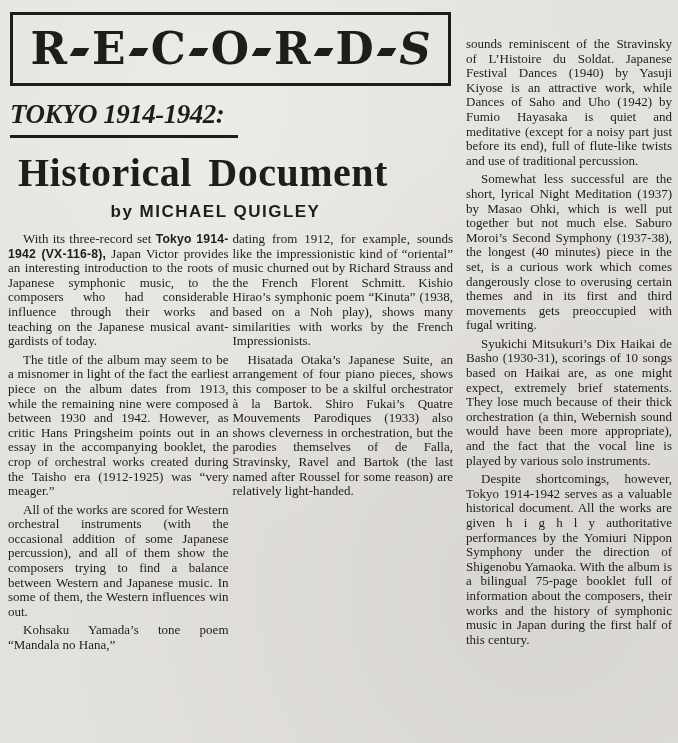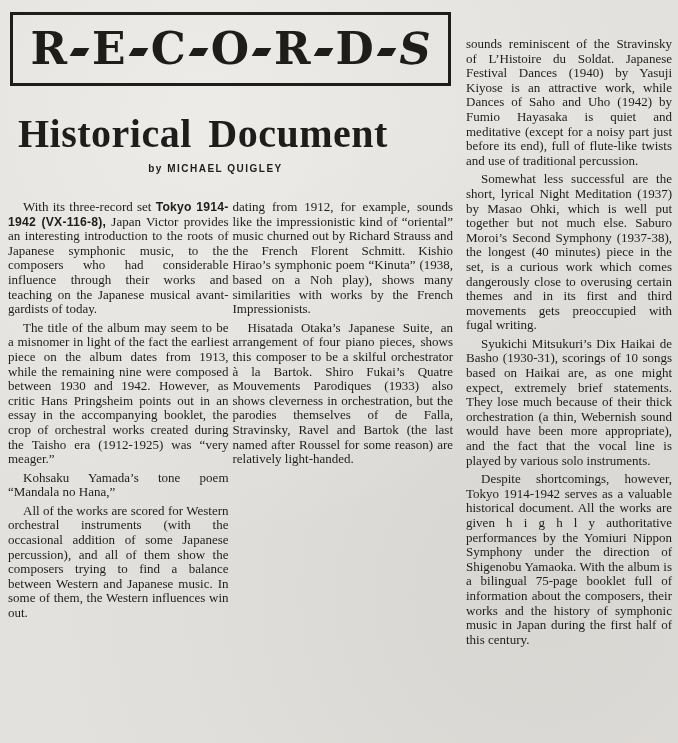--- a/index.html
+++ b/index.html
@@ -68,28 +68,28 @@
     font-family: "Liberation Serif", serif;
     font-weight: bold;
     font-size: 40px;
     letter-spacing: 0.5px;
     margin: 11px 0 2px 10px;
     word-spacing: 6px;
   }
   .byline {
     font-family: "Liberation Sans", sans-serif;
     font-weight: bold;
-    font-size: 10px;
+    font-size: 17px;
     letter-spacing: 1.5px;
     text-align: center;
     margin: 4px 30px 10px 0;
   }
 
   
-  .cols-wrap { display: flex; gap: 4px; flex: 1; margin-top: 16px; }
+  .cols-wrap { display: flex; gap: 4px; flex: 1; }
   .col { flex: 1; min-width: 0; }
   .para {
     font-size: 13px;
     line-height: 14.6px;
     text-align: justify;
     margin: 0 0 4px 0;
     text-indent: 15px;
   }
   .para.no-indent { text-indent: 0; }
   .bold-sans {
@@ -117,31 +117,32 @@
           <span class="mletter">O</span>
           <span class="dash"></span>
           <span class="mletter">R</span>
           <span class="dash"></span>
           <span class="mletter">D</span>
           <span class="dash"></span>
           <span class="mletter">S</span>
         </div>
     </div>
 
+    <div class="kicker">TOKYO 1914-1942:</div>
 
     <h1 class="headline">Historical Document</h1>
 
     <div class="byline">by MICHAEL QUIGLEY</div>
 
     <div class="cols-wrap">
       <div class="col">
           <p class="para"><span>With its three-record set </span><span class="bold-sans">Tokyo 1914-1942 (VX-116-8),</span><span> Japan Victor provides an interesting introduction to the roots of Japanese symphonic music, to the composers who had considerable influence through their works and teaching on the Japanese musical avant-gardists of today.</span></p>
           <p class="para"><span>The title of the album may seem to be a misnomer in light of the fact the earliest piece on the album dates from 1913, while the remaining nine were composed between 1930 and 1942. However, as critic Hans Pringsheim points out in an essay in the accompanying booklet, the crop of orchestral works created during the Taisho era (1912-1925) was “very meager.”</span></p>
+          <p class="para"><span>All of the works are scored for Western orchestral instruments (with the occasional addition of some Japanese percussion), and all of them show the composers trying to find a balance between Western and Japanese music. In some of them, the Western influences win out.</span></p>
           <p class="para"><span>Kohsaku Yamada’s tone poem “Mandala no Hana,”</span></p>
-          <p class="para"><span>All of the works are scored for Western orchestral instruments (with the occasional addition of some Japanese percussion), and all of them show the composers trying to find a balance between Western and Japanese music. In some of them, the Western influences win out.</span></p>
         </div>
       <div class="col">
           <p class="para no-indent"><span>dating from 1912, for example, sounds like the impressionistic kind of “oriental” music churned out by Richard Strauss and the French Florent Schmitt. Kishio Hirao’s symphonic poem “Kinuta” (1938, based on a Noh play), shows many similarities with works by the French Impressionists.</span></p>
           <p class="para"><span>Hisatada Otaka’s Japanese Suite, an arrangement of four piano pieces, shows this composer to be a skilful orchestrator à la Bartok. Shiro Fukai’s Quatre Mouvements Parodiques (1933) also shows cleverness in orchestration, but the parodies themselves of de Falla, Stravinsky, Ravel and Bartok (the last named after Roussel for some reason) are relatively light-handed.</span></p>
         </div>
     </div>
 
   </div>
 
   <div class="col-right col">

